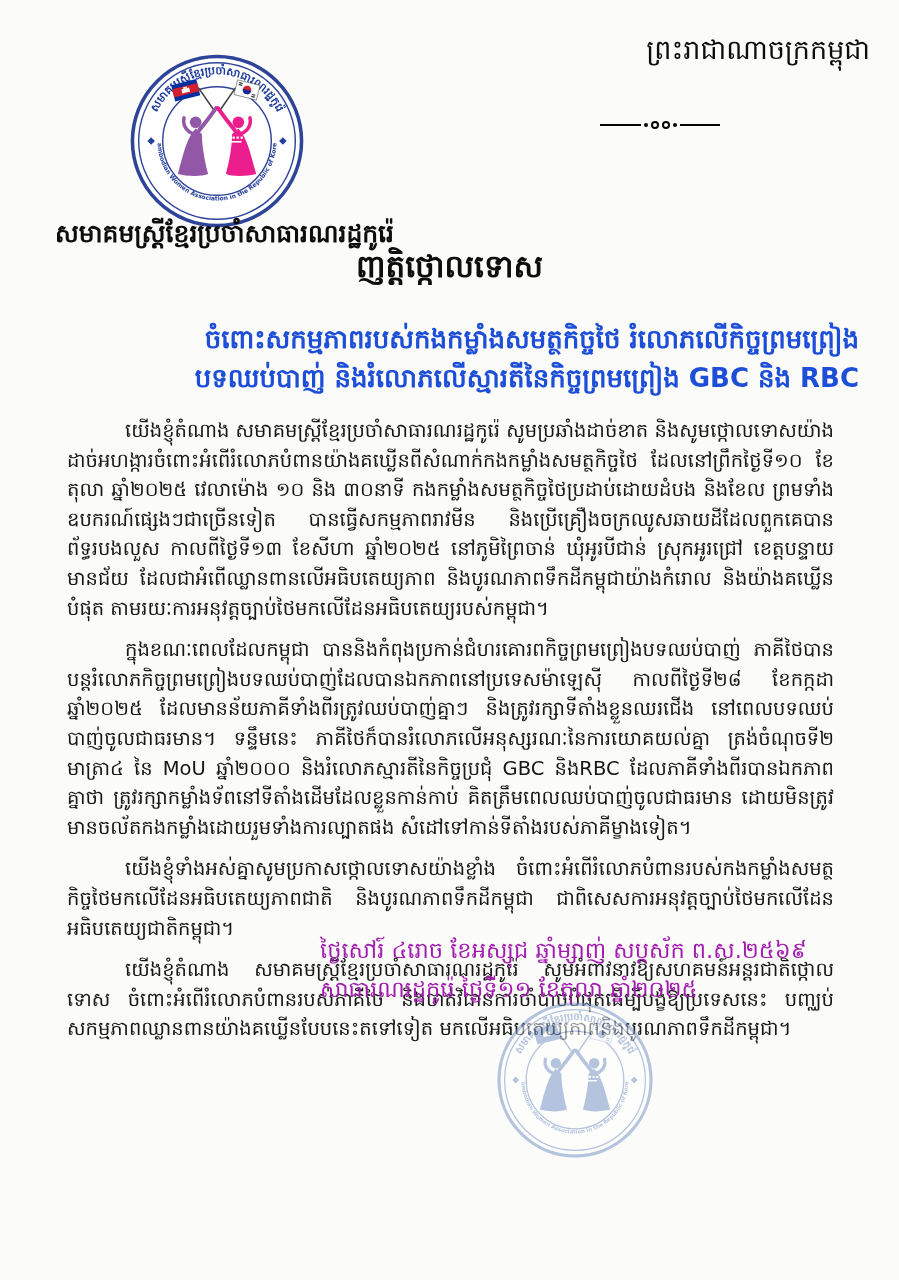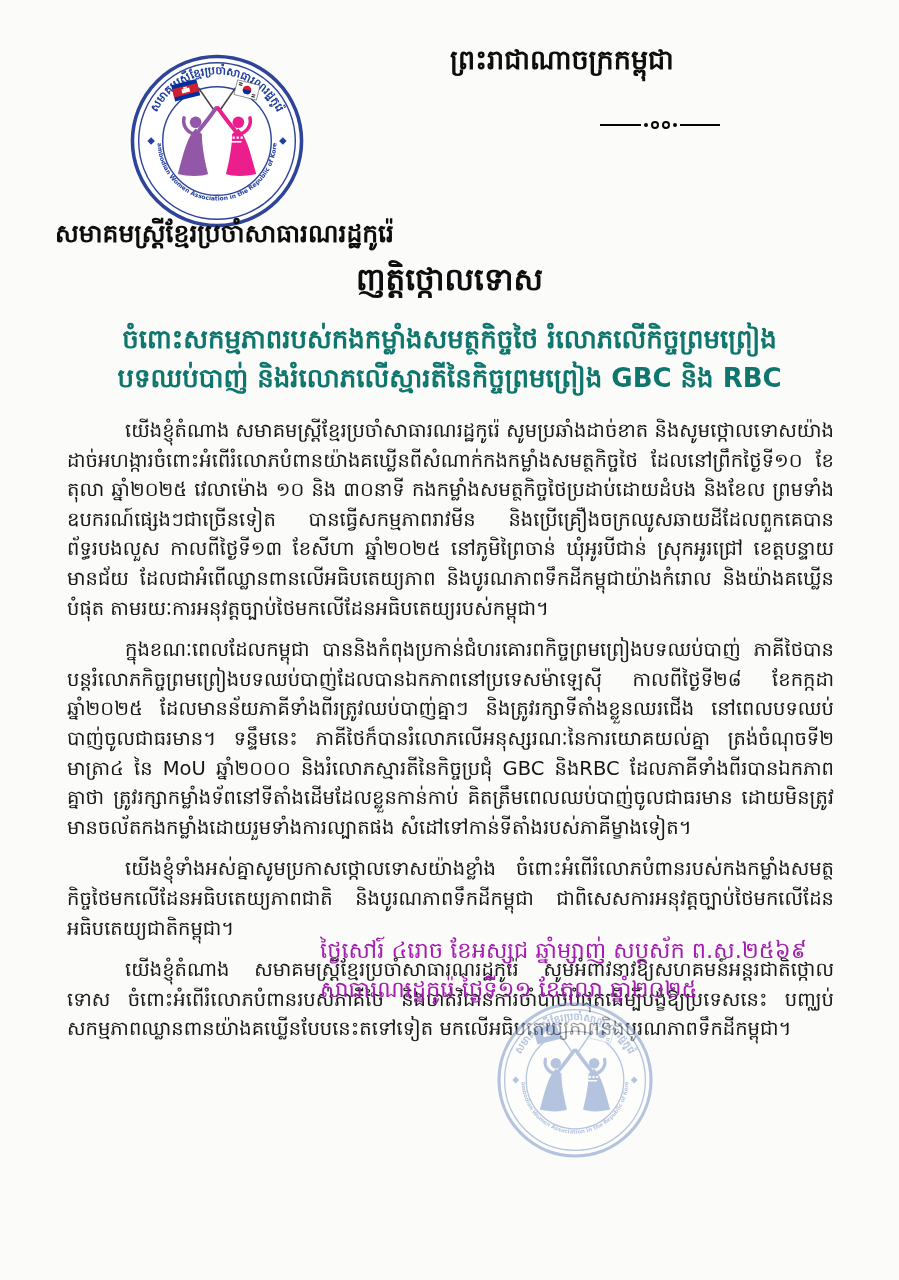--- a/index.html
+++ b/index.html
@@ -9,44 +9,44 @@
     background:#e8e8e8;
   }
   .page{
     position:relative;width:899px;height:1280px;overflow:hidden;
     background:#fbfbf9;color:#161616;
   }
   
   .seal{position:absolute;left:128px;top:52px;width:178px;height:178px;}
   .seal svg{width:100%;height:100%;display:block;}
   .kingdom{
-    position:absolute;left:450px;top:40px;width:420px;
-    text-align:left;font-weight:bold;color:#0d0d0d;
+    position:absolute;left:450px;top:30px;width:420px;
+    text-align:right;font-weight:normal;color:#0d0d0d;
   }
   .kingdom .k1{font-size:27px;line-height:40px;}
   .kingdom .k2{font-size:28px;line-height:44px;}
   .divider{
     position:absolute;left:600px;top:120px;width:120px;height:10px;
     display:flex;align-items:center;gap:3px;
   }
   .divider .ln{height:2px;background:#050505;flex:1;}
   .divider .dot{width:4px;height:4px;background:#050505;border-radius:50%;}
   .divider .ring{width:8px;height:8px;border:2px solid #050505;border-radius:50%;box-sizing:border-box;}
   .org-name{
     position:absolute;left:55px;top:218px;width:600px;
     font-size:25px;font-weight:bold;color:#0d0d0d;
   }
   
   .doc-title{
-    position:absolute;left:0;top:260px;width:899px;text-align:center;
+    position:absolute;left:0;top:247px;width:899px;text-align:center;
     font-size:31px;font-weight:bold;color:#0d0d0d;
   }
   .doc-subtitle{
-    position:absolute;left:40px;top:320px;width:819px;text-align:center;
-    font-size:26px;font-weight:bold;line-height:39px;color:#0f766e;
+    position:absolute;left:40px;top:320px;width:819px;text-align:right;
+    font-size:26px;font-weight:bold;line-height:39px;color:#1d4ed8;
   }
   
   .body-text{
     position:absolute;left:55px;top:404px;width:791px;
     font-size:19.5px;line-height:29.6px;text-align:justify;color:#161616;
   }
   .body-text p{margin:12px;text-indent:58px;}
   
   .footer-dates{
     position:absolute;left:320px;top:936px;width:540px;

